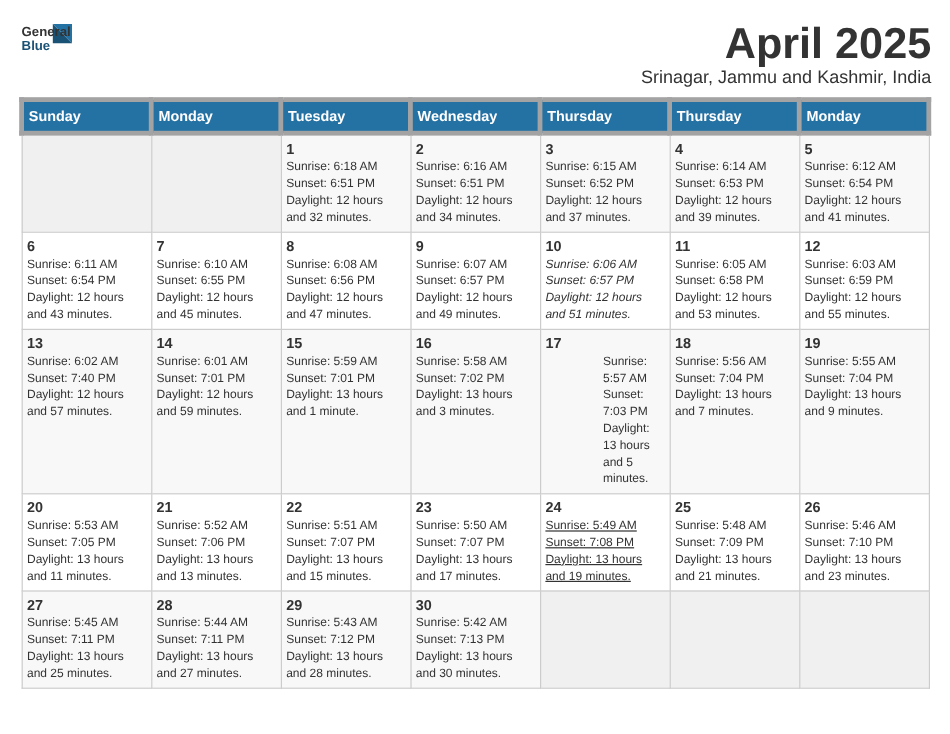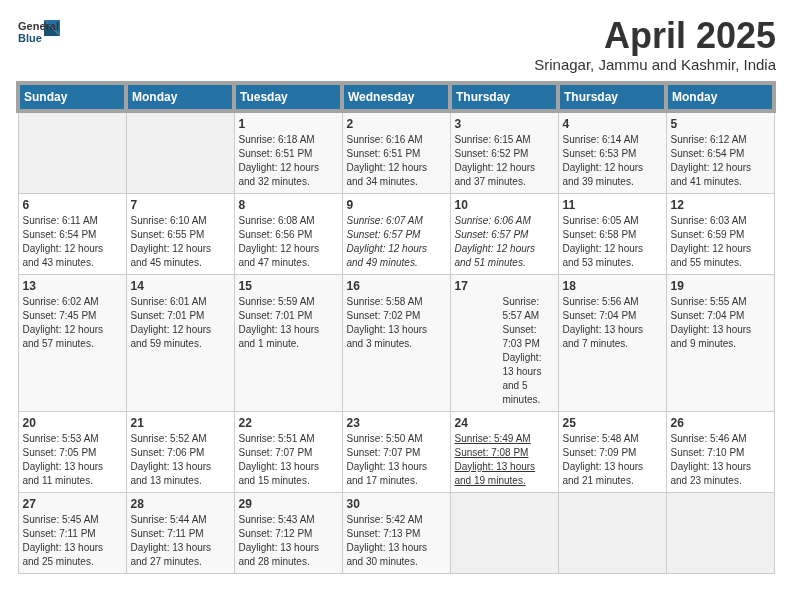--- a/index.html
+++ b/index.html
@@ -171,21 +171,21 @@
         </td>
         <td>
           <span class="day-number">8</span>
           <div class="day-detail" style="white-space: pre-line;">Sunrise: 6:08 AM
 Sunset: 6:56 PM
 Daylight: 12 hours
 and 47 minutes.</div>
         </td>
         <td>
           <span class="day-number">9</span>
-          <div class="day-detail" style="white-space: pre-line; font-style: italic;">Sunrise: 6:07 AM
+          <div class="day-detail" style="white-space: pre-line;">Sunrise: 6:07 AM
 Sunset: 6:57 PM
 Daylight: 12 hours
 and 49 minutes.</div>
         </td>
         <td>
           <span class="day-number">10</span>
           <div class="day-detail" style="white-space: pre-line; font-style: italic;">Sunrise: 6:06 AM
 Sunset: 6:57 PM
 Daylight: 12 hours
 and 51 minutes.</div>
@@ -202,21 +202,21 @@
           <div class="day-detail" style="white-space: pre-line;">Sunrise: 6:03 AM
 Sunset: 6:59 PM
 Daylight: 12 hours
 and 55 minutes.</div>
         </td>
       </tr>
       <tr>
         <td>
           <span class="day-number">13</span>
           <div class="day-detail" style="white-space: pre-line;">Sunrise: 6:02 AM
-Sunset: 7:45 PM
+Sunset: 7:40 PM
 Daylight: 12 hours
 and 57 minutes.</div>
         </td>
         <td>
           <span class="day-number">14</span>
           <div class="day-detail" style="white-space: pre-line;">Sunrise: 6:01 AM
 Sunset: 7:01 PM
 Daylight: 12 hours
 and 59 minutes.</div>
         </td>

